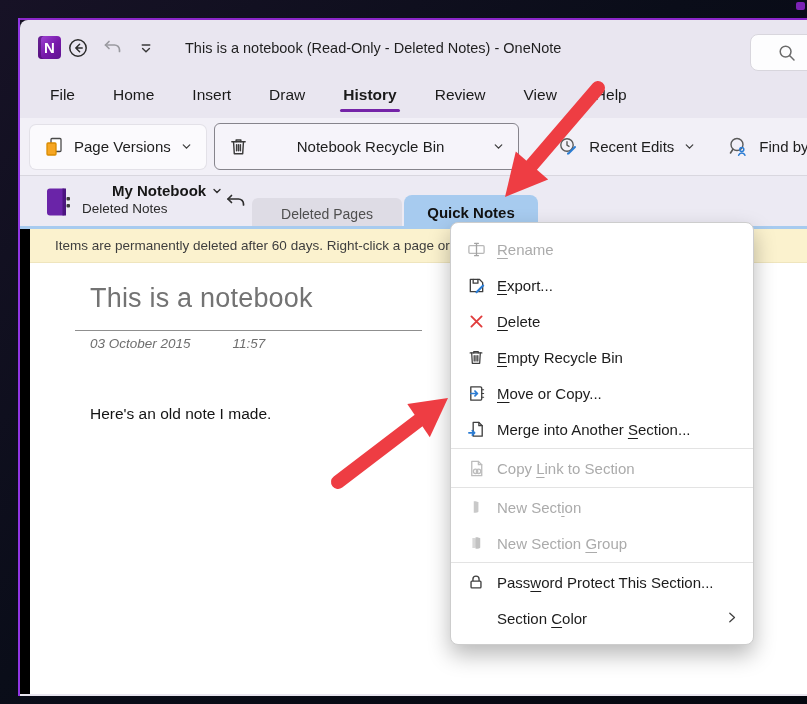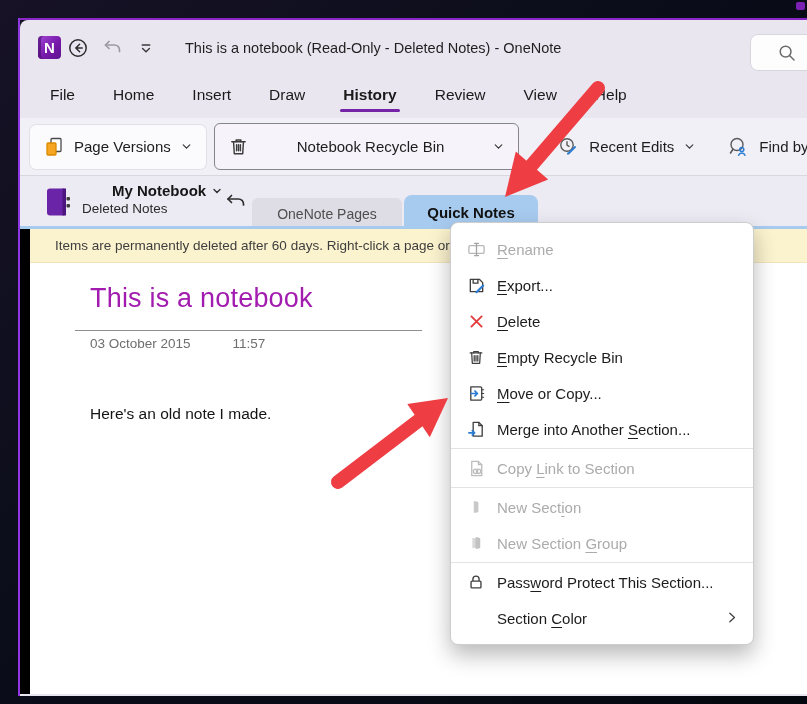--- a/index.html
+++ b/index.html
@@ -55,23 +55,23 @@
   .tab { position:absolute; bottom:0; display:flex; align-items:center; justify-content:center; cursor:default; }
   .tab-deleted { left:232px; width:150px; height:31px; background:#dedce5; border-radius:6px 6px 0 0;
                  font-size:14px; color:#4f4f4f; }
   .tab-quick { left:384px; width:134px; height:34px; background:#a7cbef; border-radius:8px 8px 0 0;
                font-size:15px; font-weight:bold; color:#121212; }
 
   
   .content { position:relative; height:465px; background:#fff; border-left:10px solid #000000; }
   .infobar { height:34px; background:#fbf2ce; border-bottom:1px solid #efe5bd;
              display:flex; align-items:center; padding-left:25px; font-size:13.5px; color:#3e3e3e; white-space:nowrap; overflow:hidden; }
-  .page-title { position:absolute; left:60px; top:54px; font-size:27px; font-weight:300; color:#a21caf; letter-spacing:.2px; }
+  .page-title { position:absolute; left:60px; top:54px; font-size:27px; font-weight:300; color:#737373; letter-spacing:.2px; }
   .page-rule { position:absolute; left:45px; top:101px; width:347px; height:1px; background:#8f8f8f; }
-  .page-date { position:absolute; left:60px; top:107px; font-size:13.5px; color:#6e6e6e; display:flex; gap:42px; }
+  .page-date { position:absolute; left:60px; top:107px; font-size:13.5px; color:#6e6e6e; display:flex; gap:42px;font-style:italic; }
   .page-body { position:absolute; left:60px; top:176px; font-size:15.5px; color:#141414; }
 
   
   .context-menu { position:absolute; left:450px; top:222px; width:304px; background:#fff;
                   border:1px solid #cdcdcd; border-radius:8px; padding:8px 0; z-index:40;
                   box-shadow:0 10px 22px rgba(0,0,0,.28); }
   .cm-item { height:36px; display:flex; align-items:center; padding-left:13px; font-size:15px; color:#1c1c1c; position:relative; }
   .cm-item .cm-ic { width:24px; display:flex; justify-content:center; }
   .cm-item .cm-label { margin-left:9px; white-space:nowrap; }
   .cm-item.disabled { color:#ababab; }
@@ -222,21 +222,21 @@
       </div>
       <div class="nb-section">Deleted Notes</div>
     </div>
     <span class="nav-back">
       <svg width="24" height="22" viewBox="0 0 24 22" fill="none" stroke="#2e2e2e" stroke-width="1.7" stroke-linecap="round" stroke-linejoin="round">
         <path d="M8.5 4.5 L5 8 l3.5 3.5"></path>
           <path d="M5 8 h10.5 a5 5 0 0 1 5 5 v1"></path>
       </svg>
       </span>
     <div class="tab tab-deleted">
-      <span>OneNote Pages</span>
+      <span>Deleted Pages</span>
     </div>
     <div class="tab tab-quick">
       <span>Quick Notes</span>
     </div>
   </div>
 
   <div class="content">
     <div class="infobar">
       <span>Items are permanently deleted after 60 days. Right-click a page or</span>
     </div>

